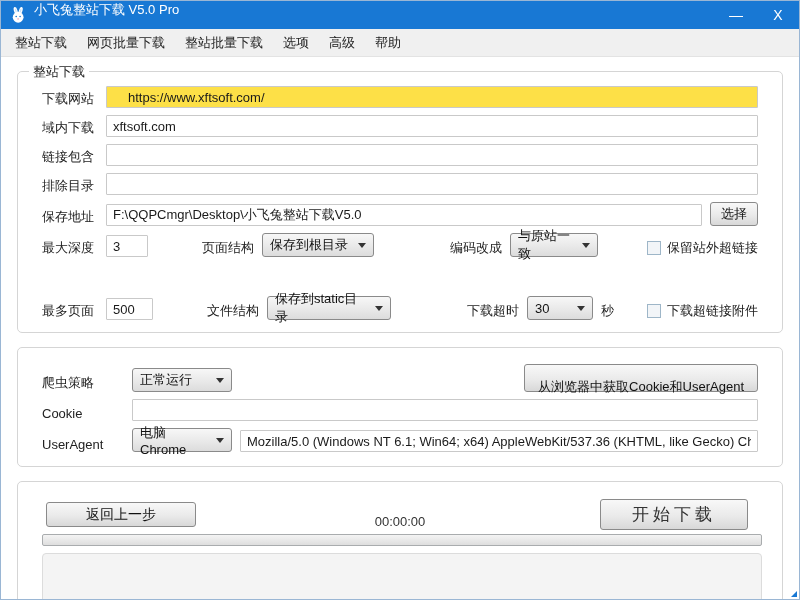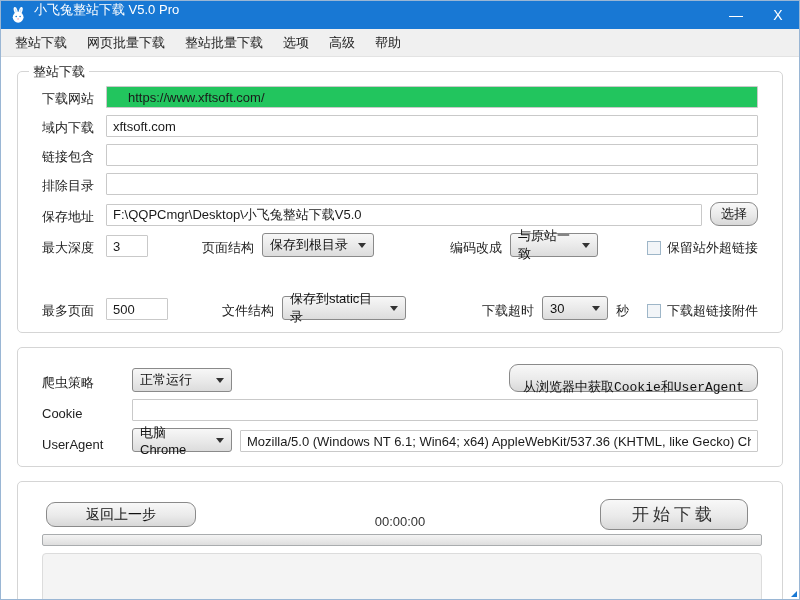--- a/index.html
+++ b/index.html
@@ -75,21 +75,21 @@
     border: 1px solid #c9c9c9;
     border-radius: 1px;
     padding: 0 6px;
     font-size: 13px;
     color: #1a1a1a;
     font-family: "Liberation Sans", "DejaVu Sans", sans-serif;
     background: #fff;
     outline: none;
   }
   .grow { flex: 1 1 auto; min-width: 0; }
-  .readonly { background: #22c55e; padding-left: 21px; }
+  .readonly { background: #fde047; padding-left: 21px; }
   
   .combo {
     height: 24px;
     border: 1px solid #8a8a8a;
     border-radius: 3px;
     background: linear-gradient(#f7f7f7, #e9e9e9 55%, #dcdcdc);
     display: flex;
     align-items: center;
     justify-content: space-between;
     padding: 0 7px;
@@ -101,25 +101,25 @@
   .caret {
     width: 0; height: 0;
     border-left: 4px solid transparent;
     border-right: 4px solid transparent;
     border-top: 5px solid #333;
     margin-left: 6px;
     flex: none;
   }
   .wbtn {
     border: 1px solid #8a8a8a;
-    border-radius: 9px;
+    border-radius: 3px;
     background: linear-gradient(#f8f8f8, #eaeaea 55%, #d8d8d8);
     font-size: 13px;
     color: #111;
-    font-family: Liberation Mono, monospace;
+    font-family: Liberation Sans, sans-serif;
     cursor: default;
   }
   .checkwrap { display: flex; align-items: center; flex: none; }
   .checkbox {
     width: 14px; height: 14px;
     border: 1px solid #9eb6c8;
     background: #f2f5f8;
     margin-right: 6px;
     flex: none;
   }
@@ -252,21 +252,21 @@
         <span class="caret"></span>
       </span>
       <span class="checkwrap" style="margin-left:auto;">
         <span class="checkbox"></span>
         <span class="checklabel">保留站外超链接</span>
       </span>
     </div>
 
     <div class="frow" style="margin-bottom:2px;margin-top:39px;">
       <span class="flabel">最多页面</span>
-      <input class="tinput sp" style="width: 62px;" type="text" value="500">
+      <input class="tinput sp" style="width: 47px;" type="text" value="500">
       <span class="flabel sp" style="margin-left:54px; width:60px;">文件结构</span>
       <span class="combo" style="width:124px;">
         <span>保存到static目录</span>
         <span class="caret"></span>
       </span>
       <span class="flabel sp" style="margin-left:76px; width:60px;">下载超时</span>
       <span class="combo" style="width:66px;">
         <span>30</span>
         <span class="caret"></span>
       </span>

